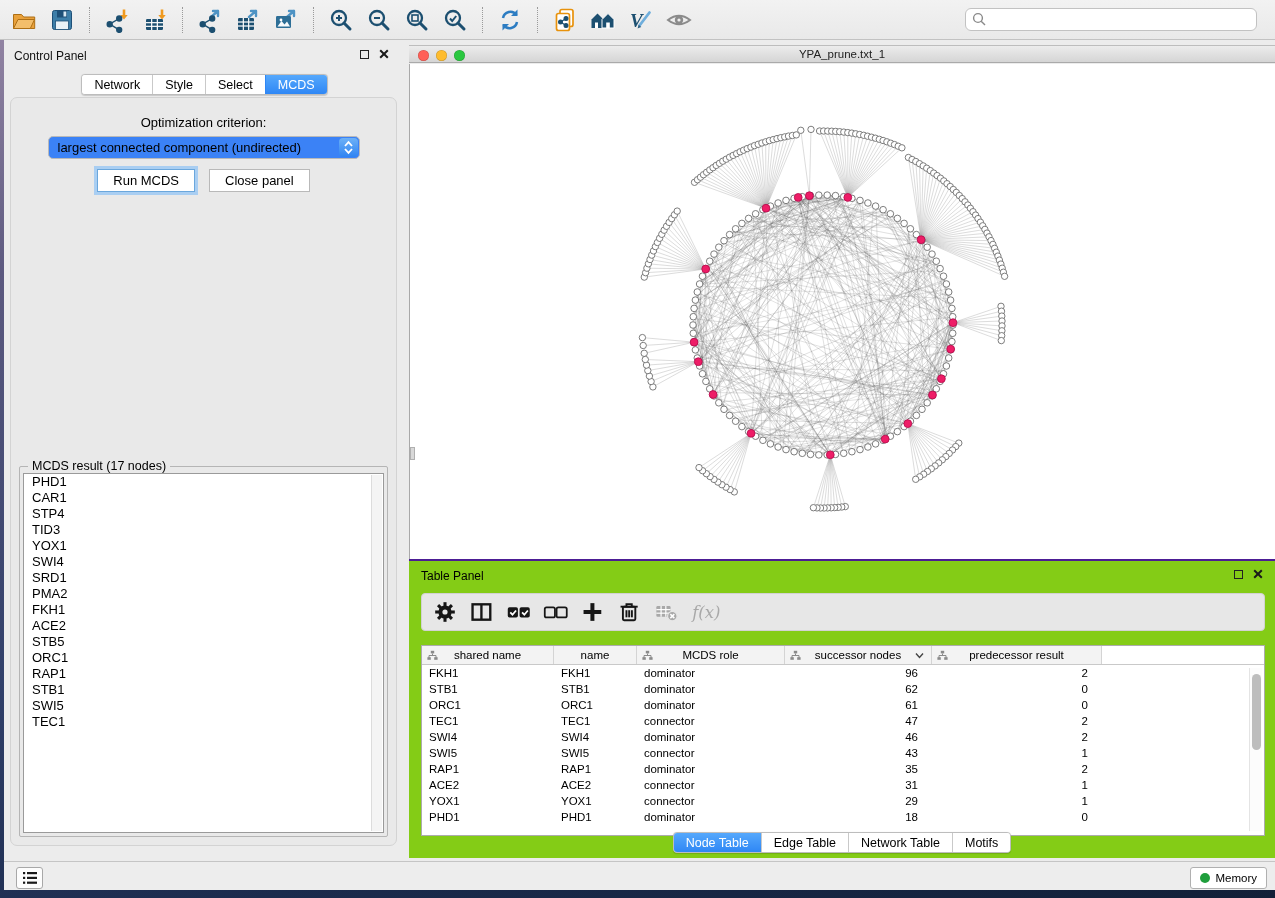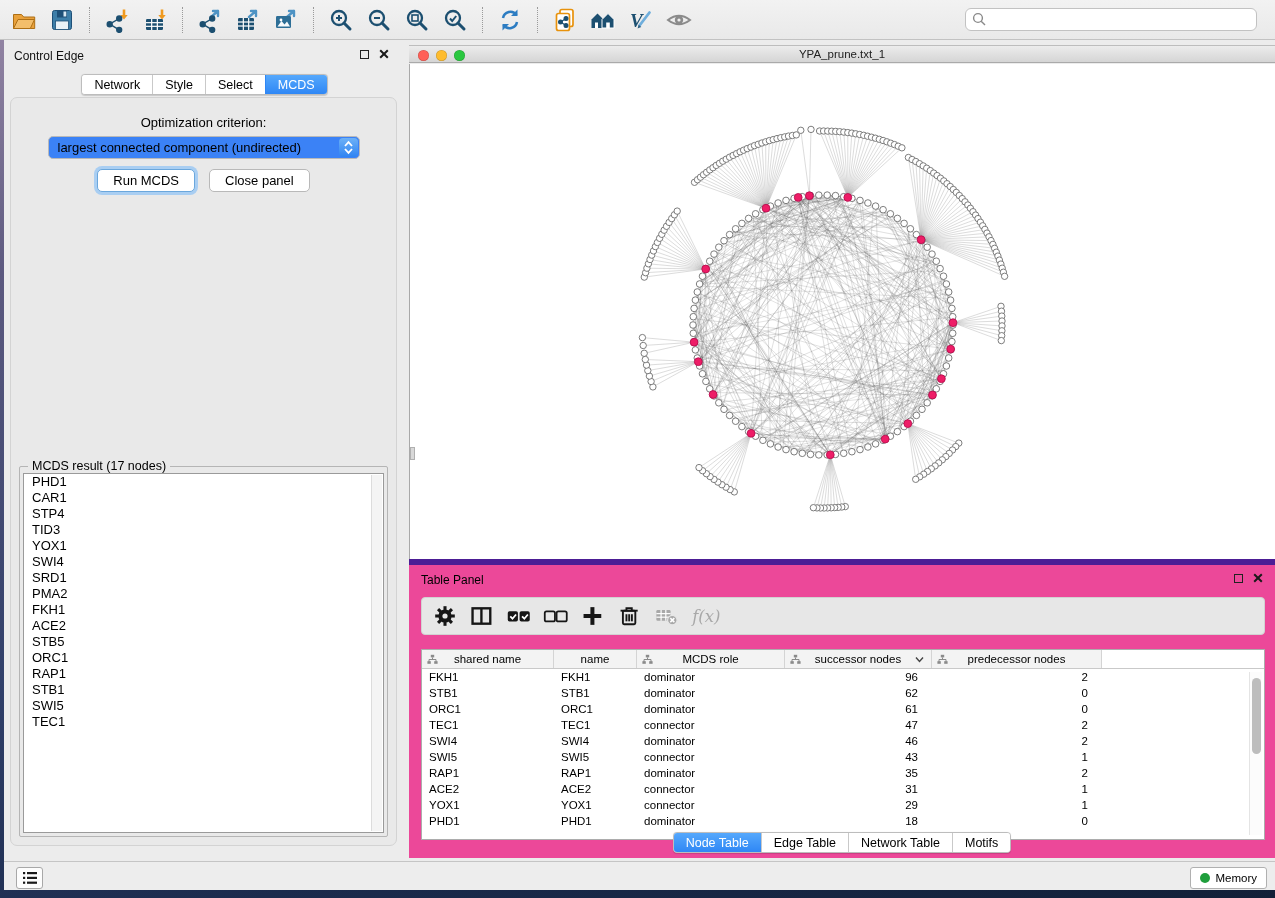--- a/index.html
+++ b/index.html
@@ -36,42 +36,42 @@
   .seg .tab:first-child { border-left:none; }
   .seg .tab.sel { background:linear-gradient(#55a8fc,#2f87f5); color:#fff; border-left-color:#2f87f5; }
   .cp-content { position:absolute; top:57px; left:6px; right:8px; bottom:12px;
     background:#e9e9e9; border:1px solid #d3d3d3; border-radius:7px;padding-left:22px; }
   .opt-label { position:absolute; top:17px; left:0; right:0; text-align:center; font-size:13px; }
   .select { position:absolute; top:38px; left:50%; transform:translateX(-50%); width:312px; height:23px;
     background:#3b82f6; border:1px solid #b9b9b9; border-radius:5px; font-size:13px; display:flex; align-items:center; padding-left:9px; }
   .select .cap { position:absolute; right:1px; top:1px; bottom:1px; width:19px; border-radius:4px;
     background:linear-gradient(#6db1f7,#2f84f2); display:flex; align-items:center; justify-content:center; }
   .btn-row { position:absolute; top:71px; left:0; right:0; display:flex; justify-content:center; gap:14px; }
-  .btn { height:23px; background:#fff; border:1px solid #b9b9b9; border-radius:5px; font-size:13px; padding:0 15px;
+  .btn { height:23px; background:#fff; border:1px solid #b9b9b9; border-radius:0; font-size:13px; padding:0 15px;
     font-family:"Liberation Sans","DejaVu Sans",sans-serif; }
   .btn.focus { border-color:#6ba7dc; box-shadow:0 0 0 3px #a9cef2; }
   .groupbox { position:absolute; top:368px; left:8px; right:8px; bottom:8px; border:1px solid #b5b5b5; border-radius:2px; }
   .groupbox .legend { position:absolute; top:-8px; left:8px; background:#e9e9e9; padding:0 4px; font-size:12.5px; }
   .mcds-list { position:absolute; inset:6px 3px 3px 3px; background:#fff; border:1px solid #9a9a9a; overflow:hidden; }
   .mcds-list .item { font-size:13px; line-height:16px; padding-left:8px; }
   .list-track { position:absolute; right:1px; top:1px; bottom:1px; width:11px; background:#f4f4f4; border-left:1px solid #dcdcdc; }
 
   
   .workspace { position:absolute; left:405px; right:0; top:0; bottom:32px; }
   .net-titlebar { position:absolute; top:5px; left:0; right:0; height:18px;
     background:linear-gradient(#ececec,#d5d5d5); border-top:1px solid #bdbdbd; border-bottom:1px solid #aaa; }
   .lights { position:absolute; left:9px; top:3.5px; display:flex; gap:7px; }
   .light { width:11px; height:11px; border-radius:50%; box-shadow:inset 0 0 0 0.5px rgba(0,0,0,.2); }
   .net-title { position:absolute; left:0; right:0; top:2px; text-align:center; font-size:11.5px; font-weight:normal; color:#222; }
   .net-canvas { position:absolute; top:24px; left:0; right:0; height:495px; background:#fff; border-left:1px solid #a9a9a9; }
   .net-canvas svg { position:absolute; inset:0; }
   .splitter { position:absolute; left:0; top:383px; width:5px; height:13px; background:#d8d8d8; border:1px solid #b0b0b0; }
 
   
-  .table-panel { position:absolute; top:519px; left:0; right:0; bottom:0; background:#ec4899; border-top:6px solid #4c1d95; }
+  .table-panel { position:absolute; top:519px; left:0; right:0; bottom:0; background:#84cc16; border-top:2px solid #4c1d95; }
   .tp-head { position:absolute; top:8px; left:12px; font-size:12px; }
   .tp-toolbar { position:absolute; top:32px; left:12px; right:10px; height:38px; background:#e7e7e7;
     border:1px solid #d2d2d2; border-radius:4px; display:flex; align-items:center; gap:9px; padding-left:10px; }
   .tt-btn { width:28px; height:28px; border:none; background:transparent; display:flex; align-items:center; justify-content:flex-start; }
   .tbl { position:absolute; top:84px; left:12px; right:10px; height:191px; background:#fff; border:1px solid #acacac; overflow:hidden; }
   .tbl-header { display:grid; grid-template-columns:132px 83px 148px 147px 170px 1fr; height:19px;
     border-bottom:1px solid #c9c9c9; font-size:11.5px; }
   .th { background:#f3f3f3; border-right:1px solid #d4d4d4; position:relative; display:flex; align-items:center; justify-content:center; }
   .th.empty { background:#fff; border-right:none; }
   .th .tree { position:absolute; left:5px; top:4px; }
@@ -265,21 +265,21 @@
         <circle cx="6" cy="6" r="4.4" fill="none" stroke="#8a8a8a" stroke-width="1.4"></circle>
         <line x1="9.2" y1="9.2" x2="13" y2="13" stroke="#8a8a8a" stroke-width="1.4"></line>
       </svg>
       <input type="text" placeholder="" style="">
     </div>
   </div>
 
   <div class="main">
 
     <div class="control-panel">
-      <div class="panel-head">Control Edge</div>
+      <div class="panel-head">Control Panel</div>
       <div class="win-icons">
         <span class="float-box"></span>
         <svg width="10" height="10" viewBox="0 0 10 10">
           <path d="M1.2 1.2 L8.8 8.8 M8.8 1.2 L1.2 8.8" stroke="#1a1a1a" stroke-width="2"></path>
         </svg>
       </div>
       <div class="tabbar">
         <div class="seg" id="cp-tabs">
             <div class="tab">Network</div>
             <div class="tab">Style</div>
@@ -1267,21 +1267,21 @@
   <path d="M1 1.5 L4.5 5.5 8 1.5" stroke="#444" stroke-width="1.4" fill="none"></path>
                 </svg>
               </div>
               <div class="th">
                 <svg class="tree" width="11" height="11" viewBox="0 0 11 11">
   <path d="M5.5 3.5 v2 M2 8 v-2.5 h7 V8" stroke="#8a8a8a" fill="none"></path>
   <rect x="3.8" y="0.8" width="3.4" height="2.6" fill="#8a8a8a"></rect>
   <rect x="0.4" y="7.2" width="3.4" height="2.6" fill="#8a8a8a"></rect>
   <rect x="7.2" y="7.2" width="3.4" height="2.6" fill="#8a8a8a"></rect>
                 </svg>
-                <span>predecessor nodes</span>
+                <span>predecessor result</span>
               </div>
               <div class="th empty"></div>
             </div>
           <div id="tbl-body">
               <div class="tbl-row">
                 <div class="td">FKH1</div>
     <div class="td">FKH1</div>
     <div class="td">dominator</div>
     <div class="td num">96</div>
     <div class="td num">2</div>

